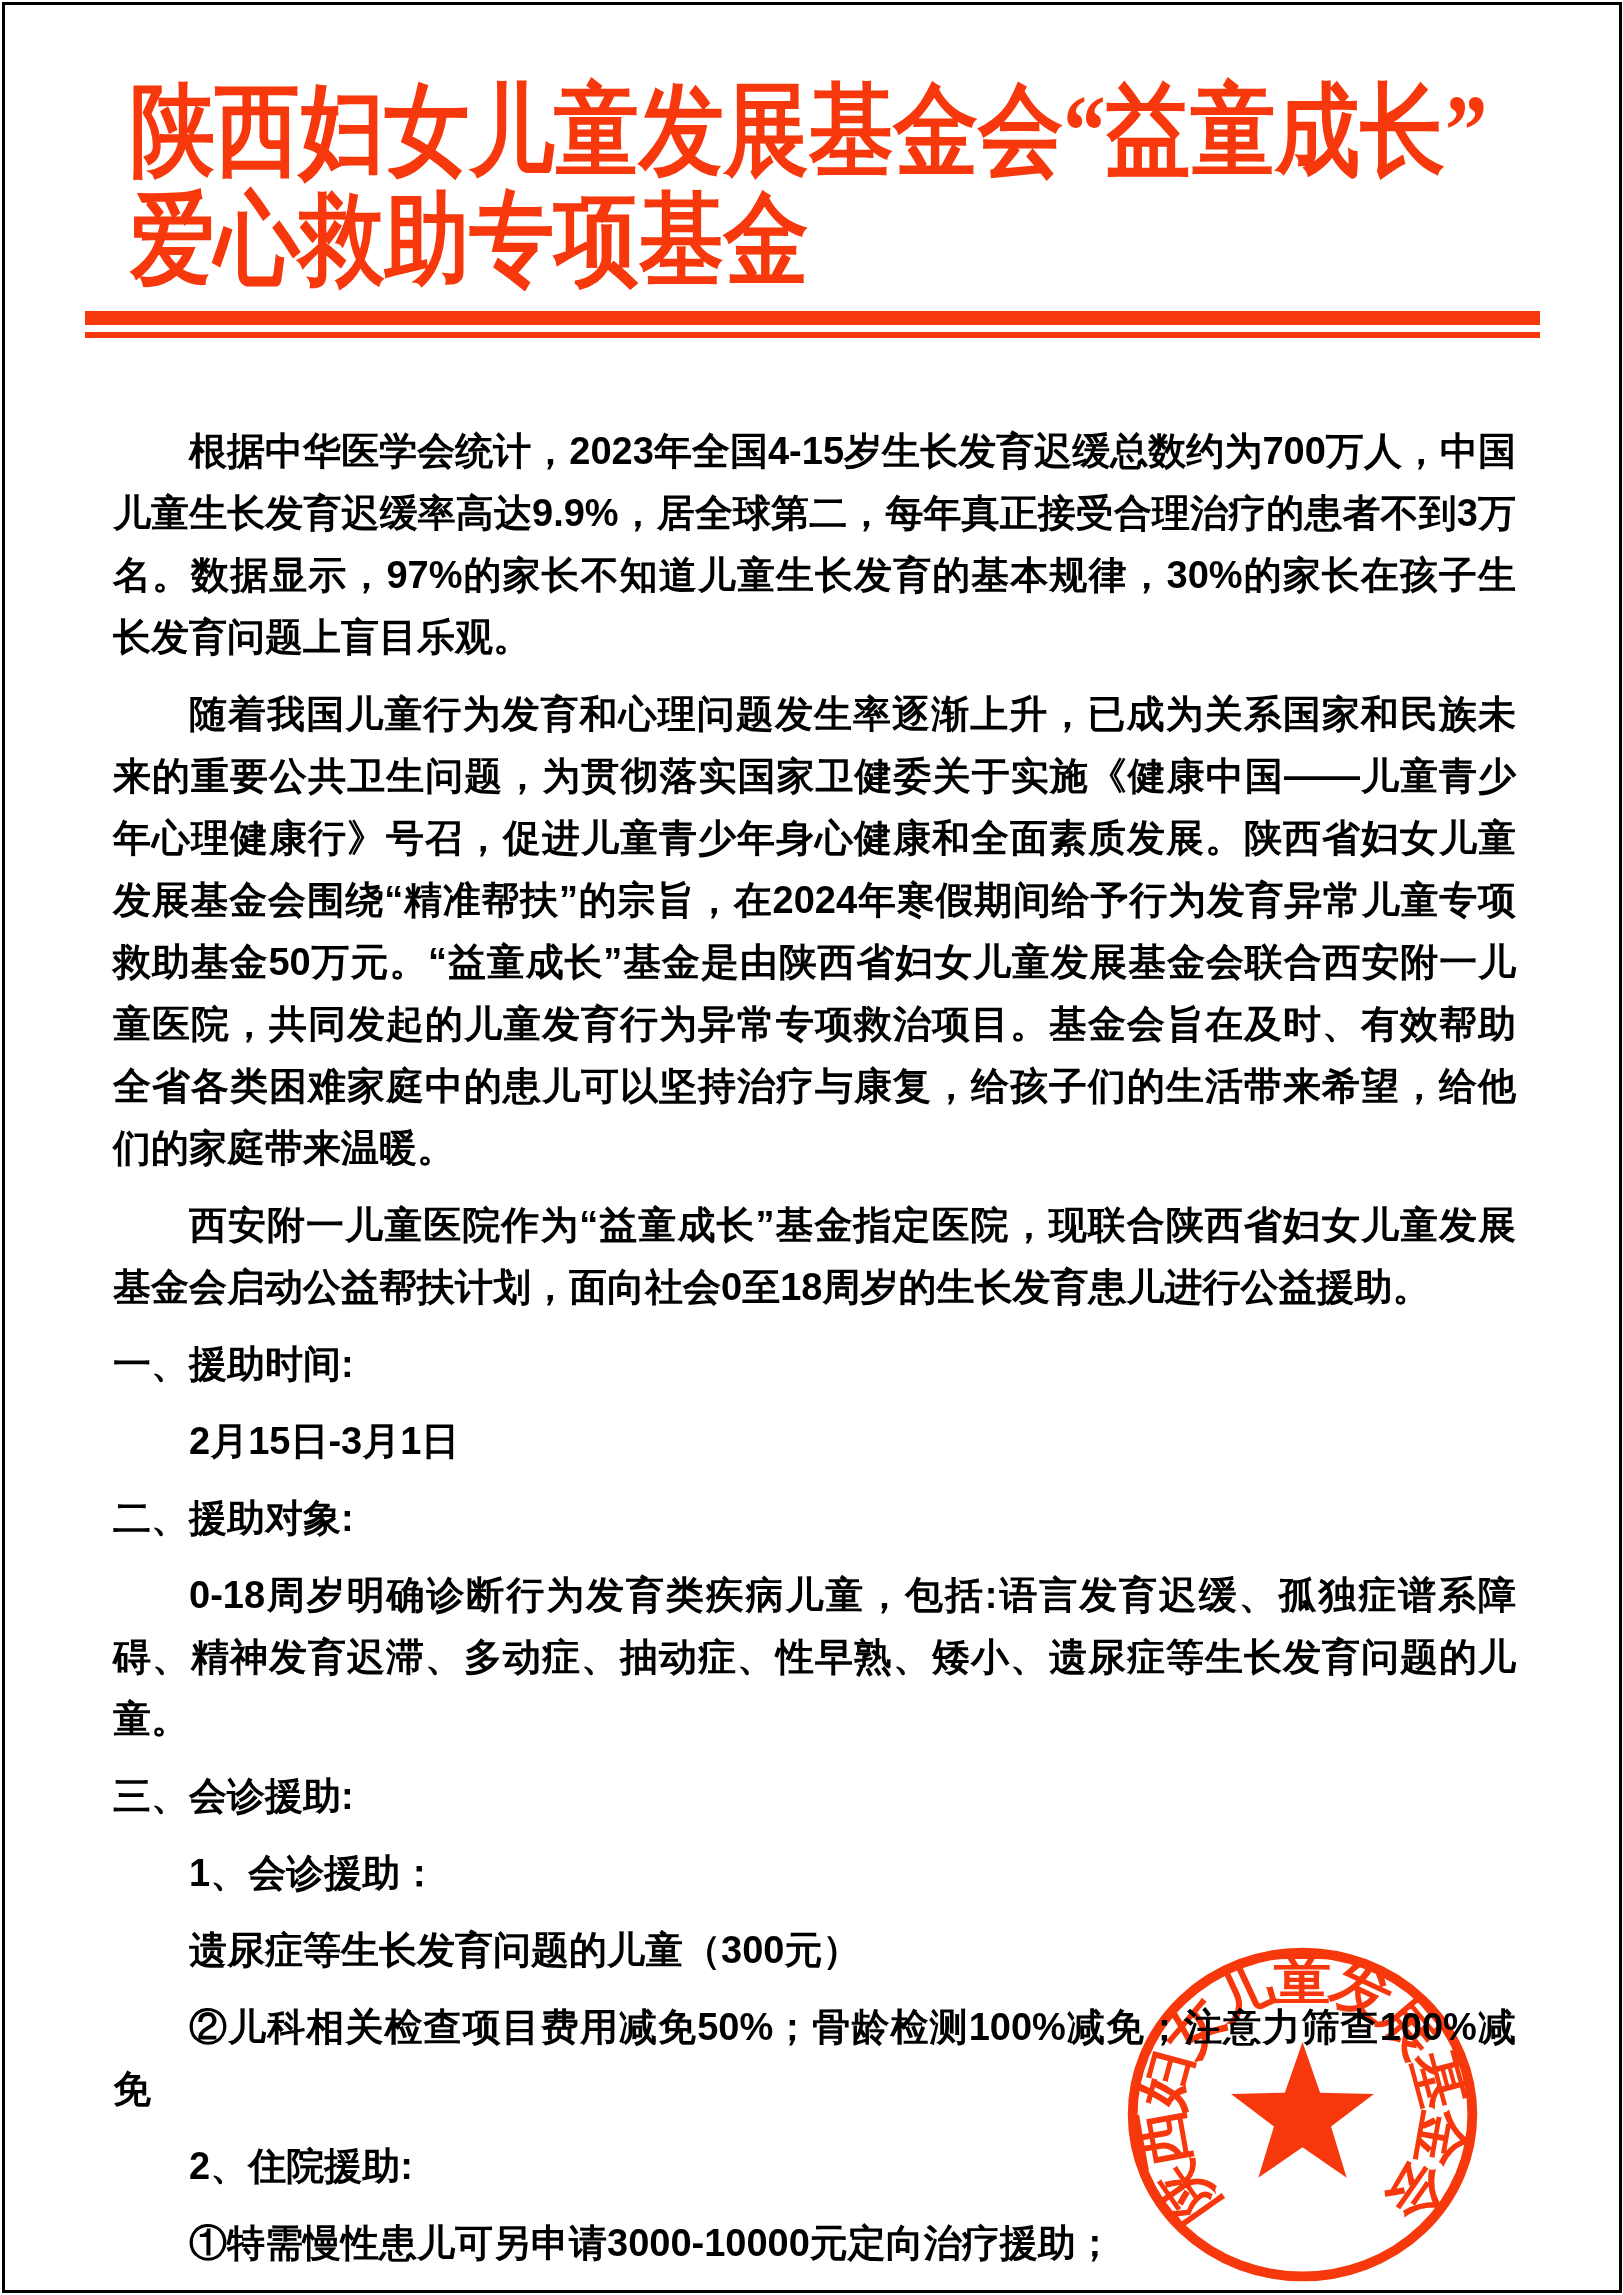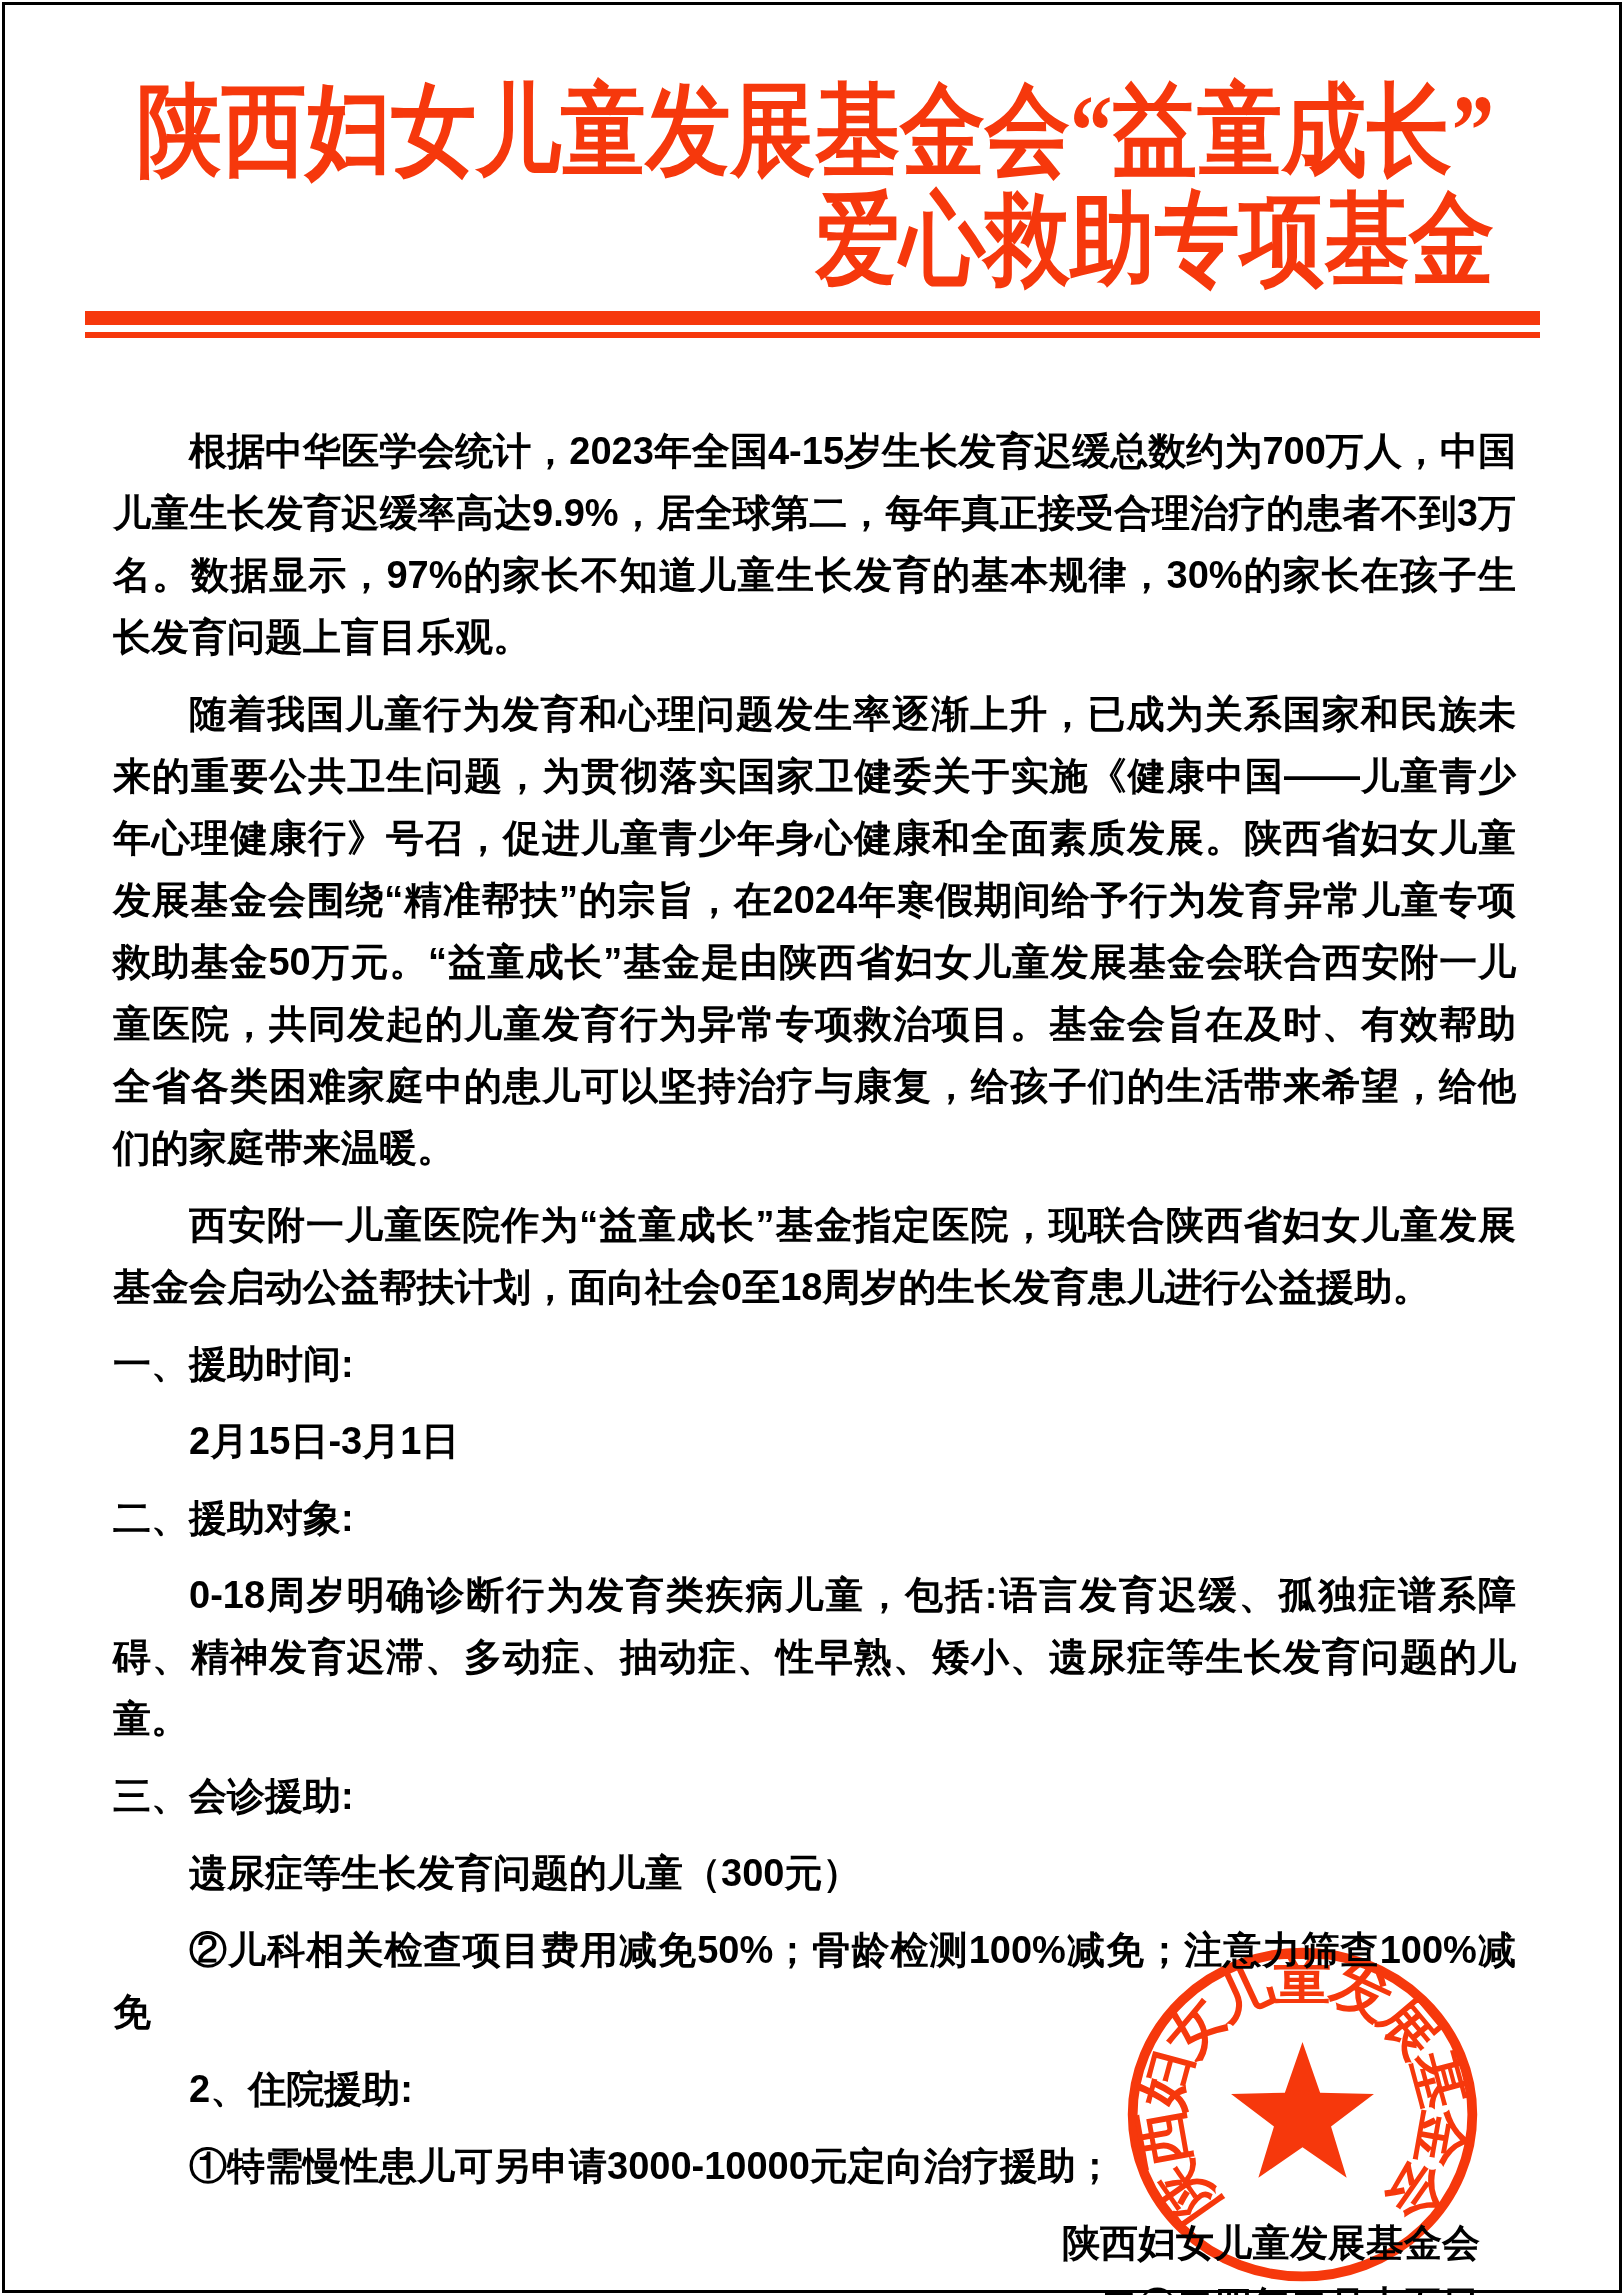--- a/index.html
+++ b/index.html
@@ -13,21 +13,21 @@
   }
   .frame {
     position: absolute;
     left: 2px; top: 2px; right: 2px; bottom: 2px;
     border: 3.9px solid #000000;
     pointer-events: none;
   }
   .title {
     position: absolute;
     top: 77px; left: 0; width: 100%;
-    text-align: right;
+    text-align: left;
     font-family: "Liberation Serif", serif;
     font-weight: bold;
     font-size: 101px;
     line-height: 109px;
     color: #f6380c;
     z-index: 2;
   }
   .title-line {
     display: block;
     transform: scaleX(0.84);
@@ -94,20 +94,21 @@
   <div class="body-text">
 
     <div class="para indent">根据中华医学会统计，2023年全国4-15岁生长发育迟缓总数约为700万人，中国儿童生长发育迟缓率高达9.9%，居全球第二，每年真正接受合理治疗的患者不到3万名。数据显示，97%的家长不知道儿童生长发育的基本规律，30%的家长在孩子生长发育问题上盲目乐观。</div>
       <div class="para indent">随着我国儿童行为发育和心理问题发生率逐渐上升，已成为关系国家和民族未来的重要公共卫生问题，为贯彻落实国家卫健委关于实施《健康中国——儿童青少年心理健康行》号召，促进儿童青少年身心健康和全面素质发展。陕西省妇女儿童发展基金会围绕“精准帮扶”的宗旨，在2024年寒假期间给予行为发育异常儿童专项救助基金50万元。“益童成长”基金是由陕西省妇女儿童发展基金会联合西安附一儿童医院，共同发起的儿童发育行为异常专项救治项目。基金会旨在及时、有效帮助全省各类困难家庭中的患儿可以坚持治疗与康复，给孩子们的生活带来希望，给他们的家庭带来温暖。</div>
       <div class="para indent">西安附一儿童医院作为“益童成长”基金指定医院，现联合陕西省妇女儿童发展基金会启动公益帮扶计划，面向社会0至18周岁的生长发育患儿进行公益援助。</div>
       <div class="para">一、援助时间:</div>
       <div class="para indent">2月15日-3月1日</div>
       <div class="para">二、援助对象:</div>
       <div class="para indent">0-18周岁明确诊断行为发育类疾病儿童，包括:语言发育迟缓、孤独症谱系障碍、精神发育迟滞、多动症、抽动症、性早熟、矮小、遗尿症等生长发育问题的儿童。</div>
       <div class="para">三、会诊援助:</div>
+      <div class="para indent">1、会诊援助：</div>
       <div class="para indent">遗尿症等生长发育问题的儿童（300元）</div>
       <div class="para indent">②儿科相关检查项目费用减免50%；骨龄检测100%减免；注意力筛查100%减免</div>
       <div class="para indent">2、住院援助:</div>
       <div class="para indent">①特需慢性患儿可另申请3000-10000元定向治疗援助；</div>
       <div class="para signature">
       <div class="sig-line">陕西妇女儿童发展基金会</div>
       <div class="sig-line">二〇二四年二月十五日</div>
     </div>
       <div class="para indent">②救助标准:特困家庭儿童、孤儿、军烈家属、持残疾证家庭、低保家庭县级以上民政部门出具的特困证明材料。</div>
   </div>

